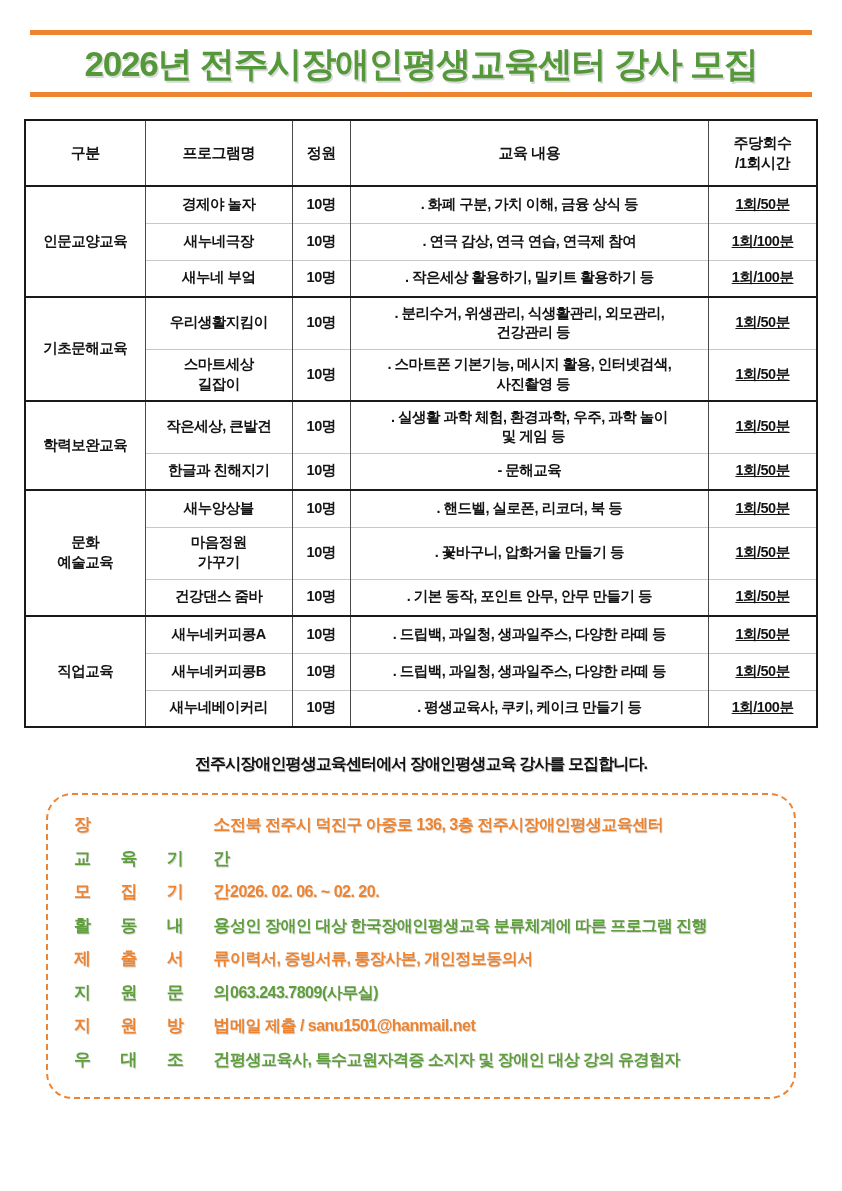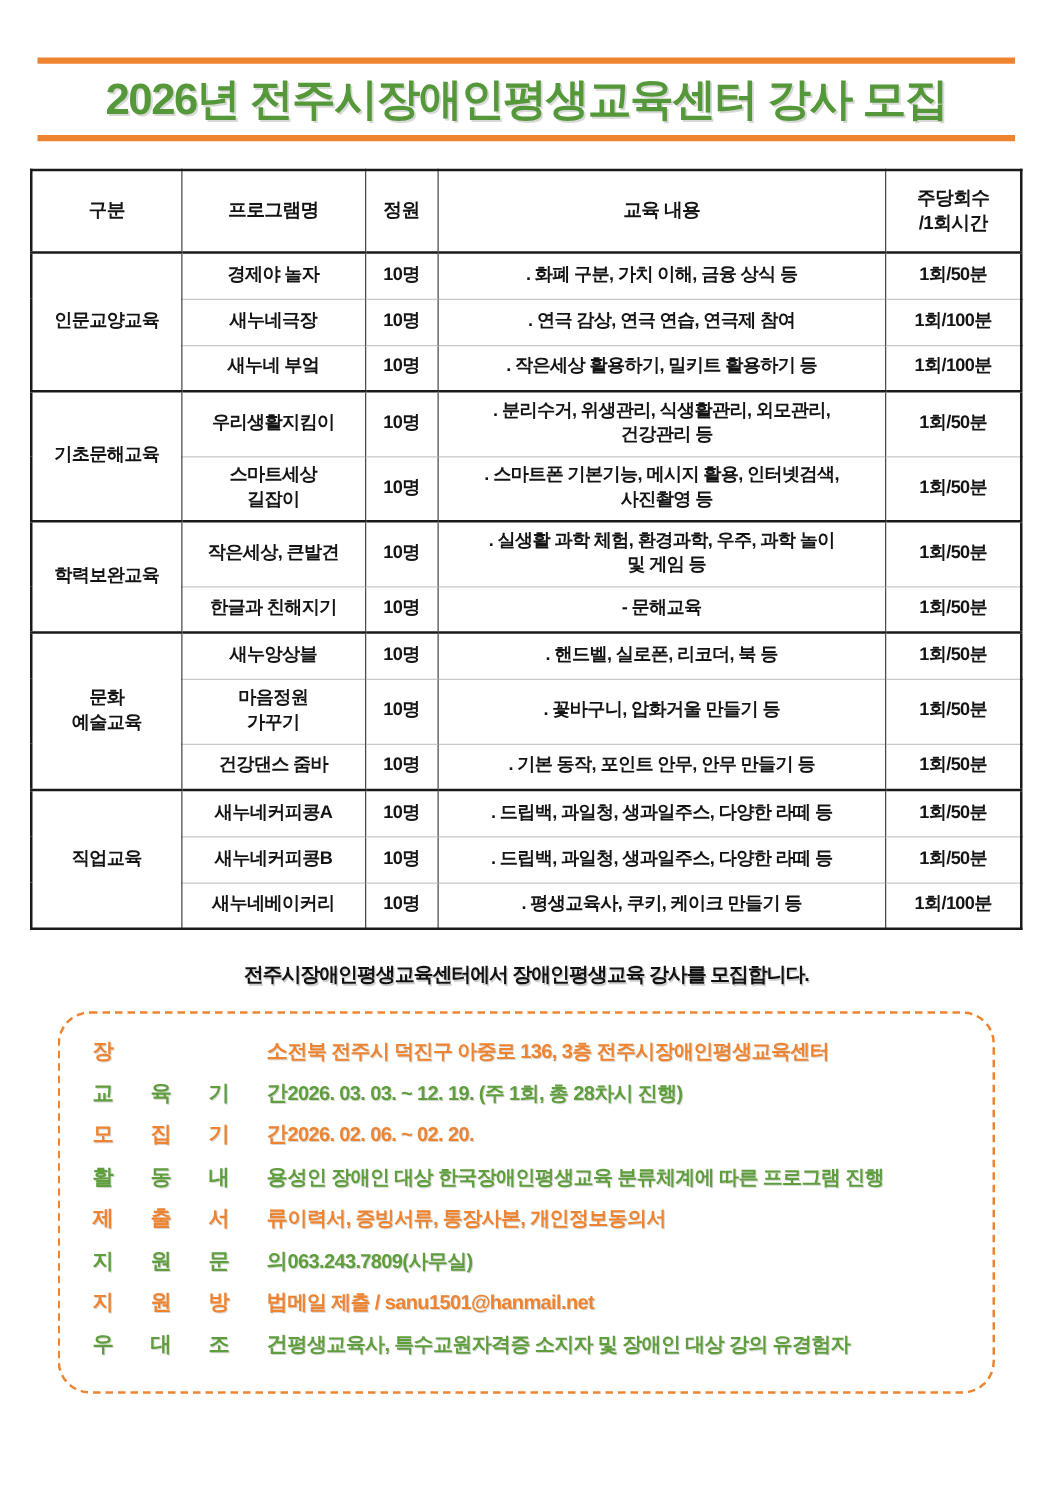--- a/index.html
+++ b/index.html
@@ -13,21 +13,21 @@
     height: 1191px;
     background: #ffffff;
     font-family: "Liberation Sans", "DejaVu Sans", sans-serif;
     color: #1a1a1a;
     overflow: hidden;
     position: relative;
   }
 
   
   .title-block {
-    margin: 16px auto;
+    margin: 0 auto;
     padding-top: 30px;
     width: 782px;
   }
   .title-rule {
     height: 5px;
     background: #ef8430;
     width: 100%;
   }
   .title-rule.bottom { height: 5px; }
   .poster-title {
@@ -78,21 +78,21 @@
   col.c-group   { width: 112px; }
   col.c-prog    { width: 137px; }
   col.c-cap     { width: 54px;  }
   col.c-desc    { width: 334px; }
   col.c-time    { width: 101px; }
 
   td.group-cell {
     font-size: 15px;
     border-left: none;
   }
-  td.time-cell { border-right: none; font-size: 14.5px; }
+  td.time-cell { border-right: none; font-size: 14.5px; text-decoration: underline; }
   td.desc-cell {
     text-align: left;
     padding-left: 9px;
     padding-right: 6px;
     font-size: 14.5px;
   }
   td.prog-cell { font-size: 15px; }
   td.cap-cell  { font-size: 14.5px; }
 
   
@@ -300,21 +300,20 @@
       </div>
       <div class="info-value c-orange">전북 전주시 덕진구 아중로 136, 3층  전주시장애인평생교육센터</div>
     </div>
     <div class="info-row">
       <div class="info-label c-green">
         <span>교</span>
         <span>육</span>
         <span>기</span>
         <span>간</span>
       </div>
-      <div class="info-value c-green">2026. 03. 03. ~ 12. 19. (주 1회, 총 28차시 진행)</div>
     </div>
     <div class="info-row">
       <div class="info-label c-orange">
         <span>모</span>
         <span>집</span>
         <span>기</span>
         <span>간</span>
       </div>
       <div class="info-value c-orange">2026. 02. 06. ~ 02. 20.</div>
     </div>

